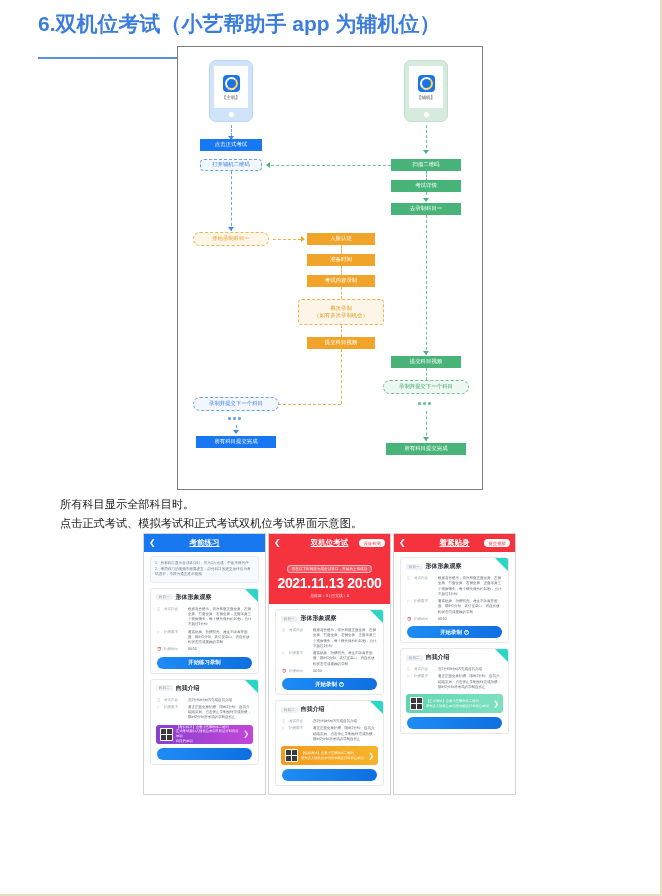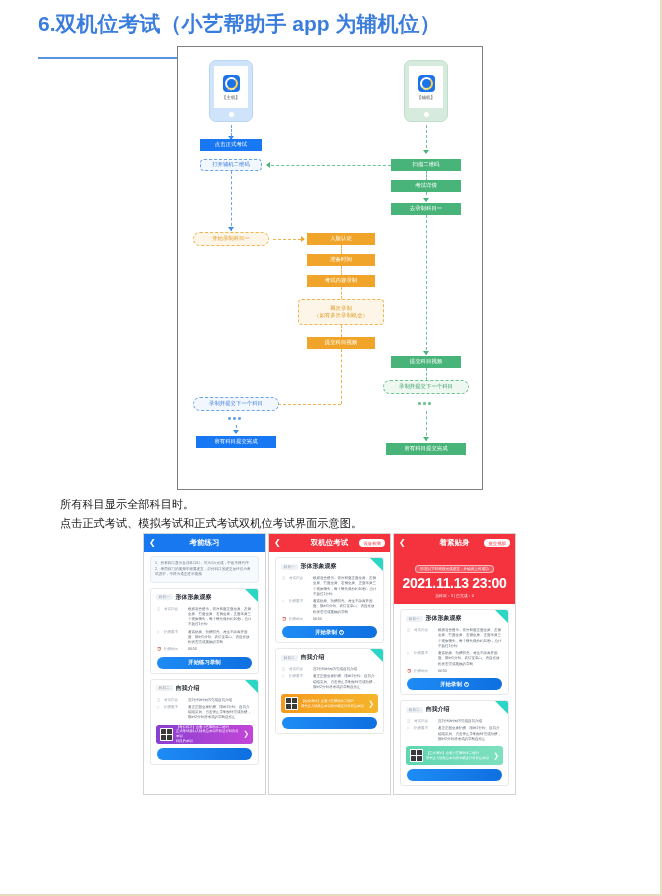--- a/index.html
+++ b/index.html
@@ -148,21 +148,21 @@
     padding: 0 5px;
     position: relative;
     flex: none;
   }
   .shot-hd.blue { background: #1878f0; }
   .shot-hd.red  { background: #f5333f; }
   .back-chev { color: #fff; font-size: 8px; line-height: 1; }
   .shot-title {
     position: absolute; left: 0; right: 0;
     text-align: center;
-    color: #fff; font-size: 7.5px; font-weight: bold;
+    color: #fff; font-size: 7.5px; font-weight: bold; text-decoration: underline;
   }
   .hd-pill {
     margin-left: auto;
     background: #fff; border-radius: 7px;
     font-size: 4.4px; padding: 1.6px 4px;
     color: #f5333f; position: relative; z-index: 2;
   }
 
   .banner {
     flex: none;
@@ -429,20 +429,25 @@
       <div class="cta"></div>
     </div>
   </div>
 
   <div class="shot">
     <div class="shot-hd red">
       <span class="back-chev">❮</span>
       <span class="shot-title">双机位考试</span>
       <span class="hd-pill">设备检测</span>
     </div>
+    <div class="banner red">
+      <div class="banner-warn">请在以下时间段完成全部科目，开始后上传成功</div>
+      <div class="banner-time">2021.11.13 20:00</div>
+      <div class="banner-meta">总科目：3 | 已完成：0</div>
+    </div>
 
     <div class="sec">
       <div class="corner"></div>
       <div class="sec-hd">
         <span class="sec-badge">科目一</span>
         <span class="sec-name">形体形象观察</span>
       </div>
       <div class="row">
         <span class="ico">◫</span>
         <span class="lbl">考试内容</span>
@@ -496,25 +501,20 @@
       <div class="cta"></div>
     </div>
   </div>
 
   <div class="shot">
     <div class="shot-hd red">
       <span class="back-chev">❮</span>
       <span class="shot-title">着紧贴身</span>
       <span class="hd-pill">提交视频</span>
     </div>
-    <div class="banner red">
-      <div class="banner-warn">请在以下时间段完成提交，并确保上传成功</div>
-      <div class="banner-time">2021.11.13 23:00</div>
-      <div class="banner-meta">总科目：3 | 已完成：0</div>
-    </div>
 
     <div class="sec">
       <div class="corner"></div>
       <div class="sec-hd">
         <span class="sec-badge">科目一</span>
         <span class="sec-name">形体形象观察</span>
       </div>
       <div class="row">
         <span class="ico">◫</span>
         <span class="lbl">考试内容</span>

